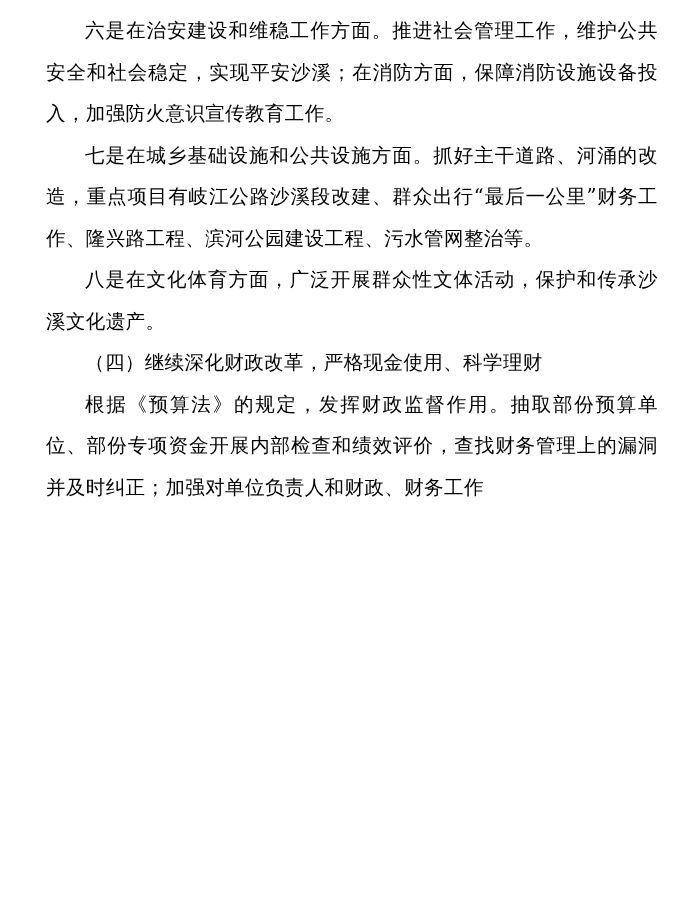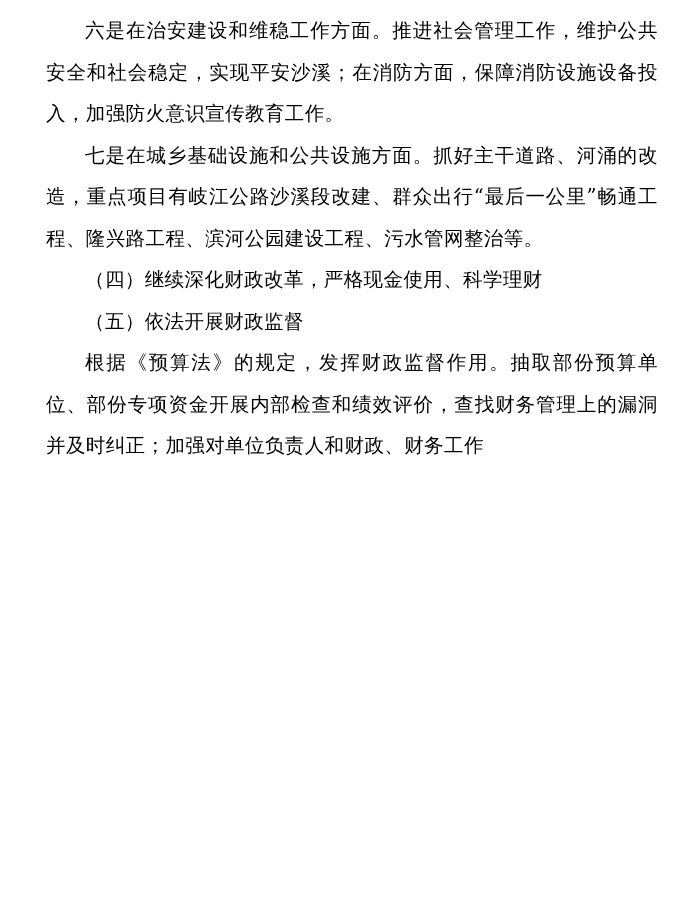--- a/index.html
+++ b/index.html
@@ -34,18 +34,18 @@
     text-indent: 2em;
     word-break: break-all;
   }
 </style>
 </head>
 <body>
 
 <div class="page">
   <div class="doc-body">
     <p class="para">六是在治安建设和维稳工作方面。推进社会管理工作，维护公共安全和社会稳定，实现平安沙溪；在消防方面，保障消防设施设备投入，加强防火意识宣传教育工作。</p>
-    <p class="para">七是在城乡基础设施和公共设施方面。抓好主干道路、河涌的改造，重点项目有岐江公路沙溪段改建、群众出行“最后一公里”畅通工程、隆兴路工程、滨河公园建设工程、污水管网整治等。</p>
+    <p class="para">七是在城乡基础设施和公共设施方面。抓好主干道路、河涌的改造，重点项目有岐江公路沙溪段改建、群众出行“最后一公里”财务工作、隆兴路工程、滨河公园建设工程、污水管网整治等。</p>
+    <p class="para">八是在文化体育方面，广泛开展群众性文体活动，保护和传承沙溪文化遗产。</p>
     <p class="para">（四）继续深化财政改革，严格现金使用、科学理财</p>
-    <p class="para">（五）依法开展财政监督</p>
     <p class="para">根据《预算法》的规定，发挥财政监督作用。抽取部份预算单位、部份专项资金开展内部检查和绩效评价，查找财务管理上的漏洞并及时纠正；加强对单位负责人和财政、财务工作</p>
   </div>
 </div>
 
 </body></html>

